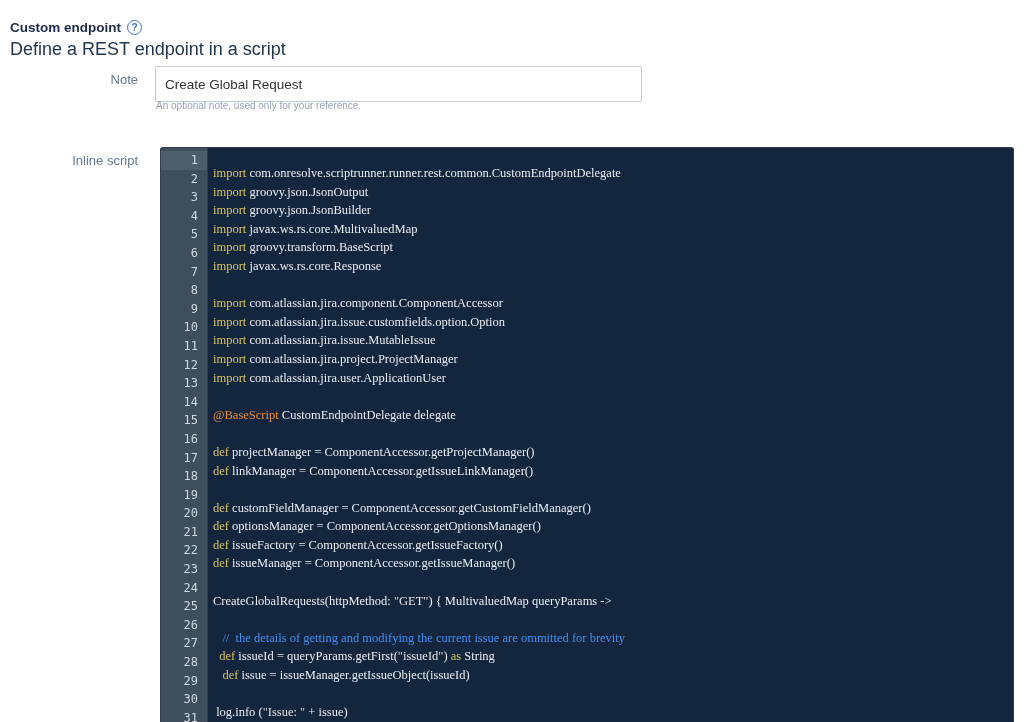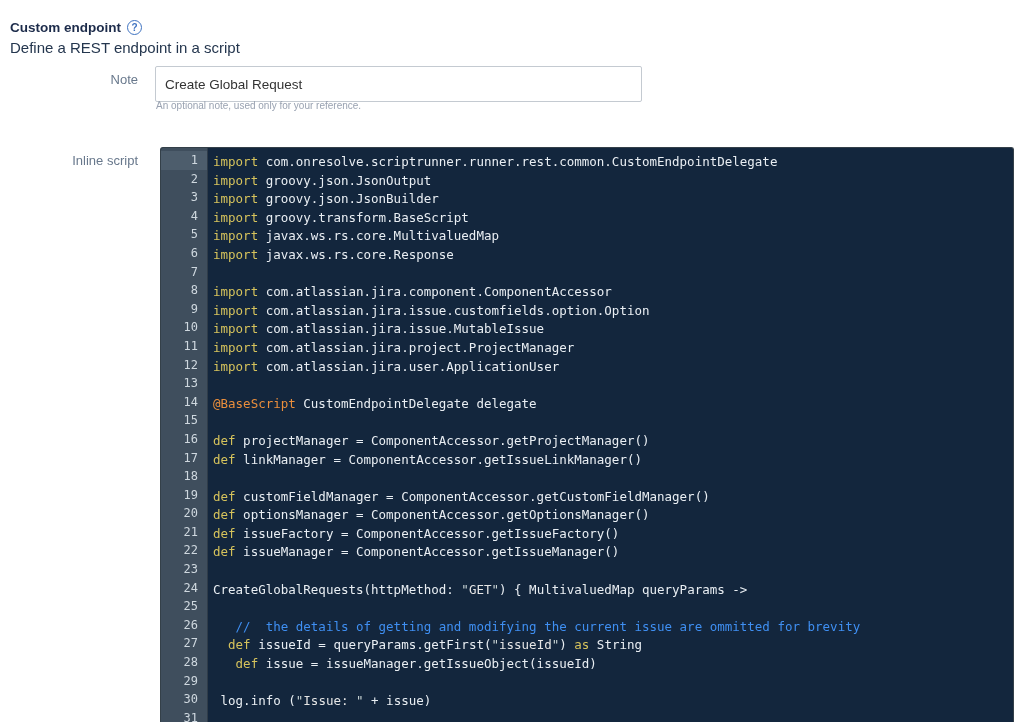--- a/index.html
+++ b/index.html
@@ -11,21 +11,21 @@
   }
   
   .header { position:absolute; left:10px; top:6px; }
   .title-row { display:flex; align-items:center; gap:6px;margin-top:14px; }
   .page-title { font-size:13.5px; font-weight:bold; color:#1c2b4a; }
   .help-icon {
     width:15px; height:15px; border:1.5px solid #3f73c1; border-radius:50%;
     color:#3f73c1; font-size:10px; font-weight:bold; line-height:12px;
     display:inline-flex; align-items:center; justify-content:center; cursor:pointer;
   }
-  .page-subtitle { margin-top:4px; font-size:15px; color:#24364e; }
+  .page-subtitle { margin-top:4px; font-size:18px; color:#24364e; }
 
   
   .field-label {
     position:absolute; left:0; width:138px; text-align:right;
     font-size:13px; color:#68788c;
   }
   .note-label { top:72px; }
   .script-label { top:153px; }
 
   .note-input {
@@ -49,21 +49,21 @@
   .gutter {
     width:47px; flex:0 0 47px; background:var(--gutter-bg,#3f4e5d);
     border-right:1px solid var(--gutter-divider,#2f3c49);
     padding-top:3px;
   }
   .gut-cell {
     height:18.6px; line-height:18.6px; text-align:right; padding-right:9px;
     font-size:12px; color:var(--gutter-text,#cfd8df);
   }
   .gut-cell.active { background:var(--gutter-active-bg,#4d5d6c); }
-  .code-area { flex:1; padding:5px 0 0 5px; cursor:text; }
+  .code-area { flex:1; padding:16px 0 0 5px; cursor:text;font-family:Liberation Serif, serif; }
   .code-line {
     height:18.6px; line-height:18.6px; white-space:pre;
     font-size:12.5px; color:#e9eef3;
   }
 </style>
 <style>.tok-kw{color:#d6c35c}
 .tok-ann{color:#ea8e3c}
 .tok-str{color:#e5e5e5}
 .tok-q{color:#cdd8d8}
 .tok-com{color:#3f8ff2}
@@ -117,22 +117,22 @@
         <div class="gut-cell">27</div>
         <div class="gut-cell">28</div>
         <div class="gut-cell">29</div>
         <div class="gut-cell">30</div>
         <div class="gut-cell">31</div>
       </div>
     <div class="code-area">
         <div class="code-line"><span class="tok-kw">import</span><span class="tok-plain"> com.onresolve.scriptrunner.runner.rest.common.CustomEndpointDelegate</span></div>
         <div class="code-line"><span class="tok-kw">import</span><span class="tok-plain"> groovy.json.JsonOutput</span></div>
         <div class="code-line"><span class="tok-kw">import</span><span class="tok-plain"> groovy.json.JsonBuilder</span></div>
+        <div class="code-line"><span class="tok-kw">import</span><span class="tok-plain"> javax.ws.rs.core.MultivaluedMap</span></div>
         <div class="code-line"><span class="tok-kw">import</span><span class="tok-plain"> groovy.transform.BaseScript</span></div>
-        <div class="code-line"><span class="tok-kw">import</span><span class="tok-plain"> javax.ws.rs.core.MultivaluedMap</span></div>
         <div class="code-line"><span class="tok-kw">import</span><span class="tok-plain"> javax.ws.rs.core.Response</span></div>
         <div class="code-line">&nbsp;</div>
         <div class="code-line"><span class="tok-kw">import</span><span class="tok-plain"> com.atlassian.jira.component.ComponentAccessor</span></div>
         <div class="code-line"><span class="tok-kw">import</span><span class="tok-plain"> com.atlassian.jira.issue.customfields.option.Option</span></div>
         <div class="code-line"><span class="tok-kw">import</span><span class="tok-plain"> com.atlassian.jira.issue.MutableIssue</span></div>
         <div class="code-line"><span class="tok-kw">import</span><span class="tok-plain"> com.atlassian.jira.project.ProjectManager</span></div>
         <div class="code-line"><span class="tok-kw">import</span><span class="tok-plain"> com.atlassian.jira.user.ApplicationUser</span></div>
         <div class="code-line">&nbsp;</div>
         <div class="code-line"><span class="tok-ann">@BaseScript</span><span class="tok-plain"> CustomEndpointDelegate delegate</span></div>
         <div class="code-line">&nbsp;</div>

